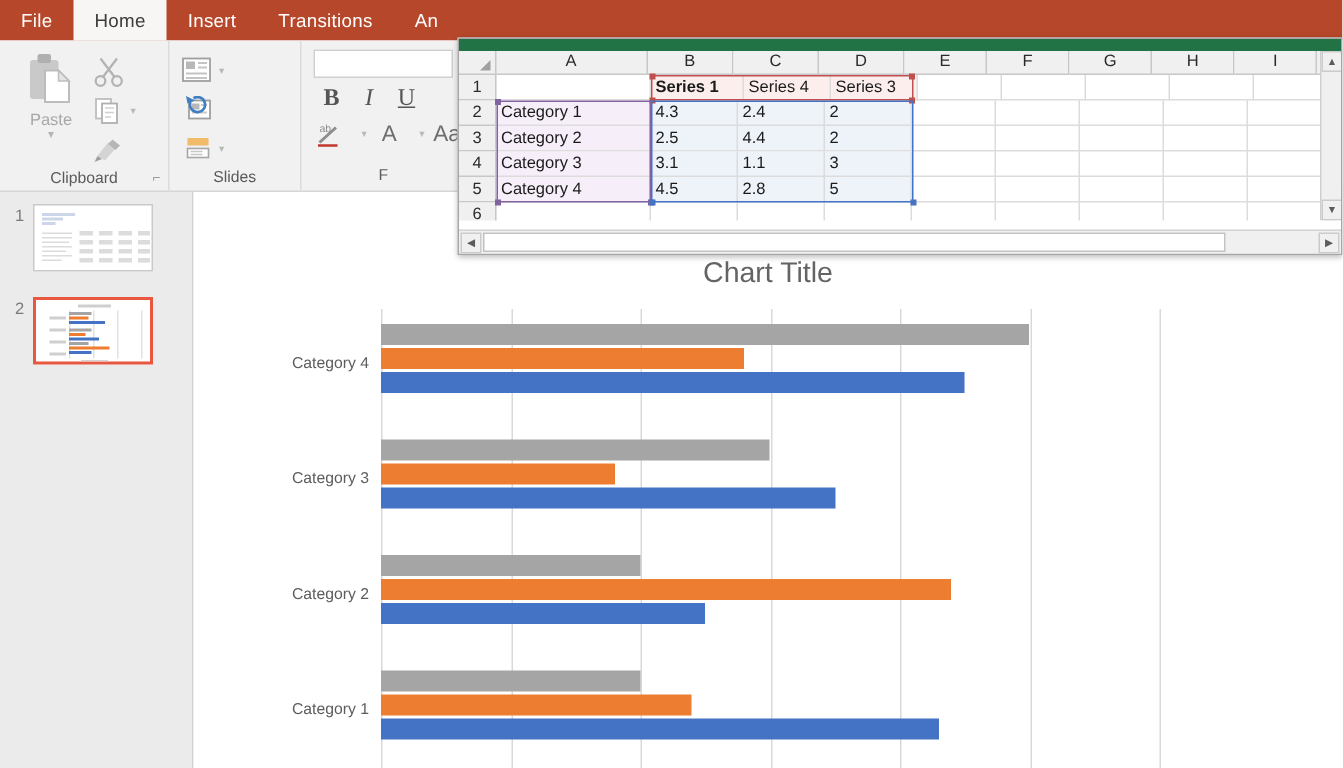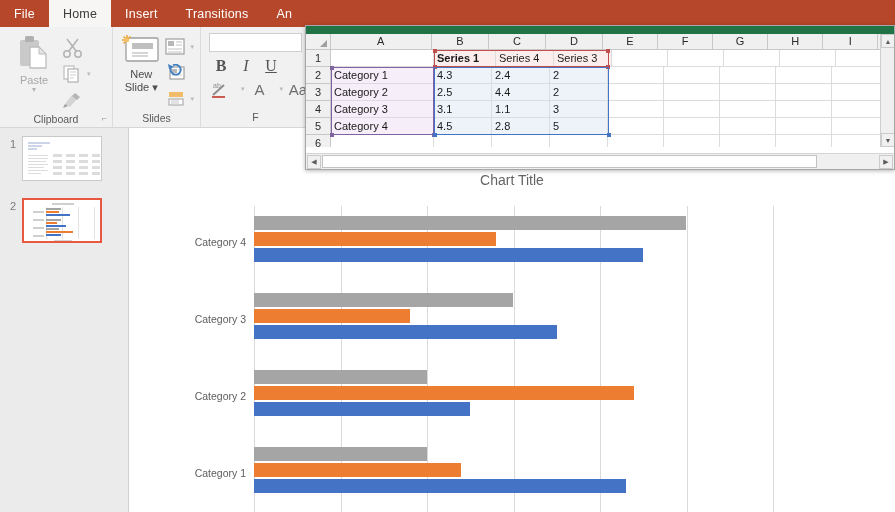--- a/index.html
+++ b/index.html
@@ -84,21 +84,21 @@
   .mini-label { position: absolute; background: #cfcfcf; height: 1.5px; }
   .mini-grid { position: absolute; width: 1px; background: #e2e2e2; }
 
   
   .slide {
     position: absolute; left: 129px; top: 128px; width: 766px; height: 384px;
     background: #ffffff;
   }
   .chart-title {
     position: absolute; left: 0; top: 44px; width: 766px; text-align: center;
-    font-size: 14px; color: #646464;
+    font-size: 19px; color: #646464;
   }
   .plot { position: absolute; left: 0; top: 0; width: 766px; height: 384px; }
   .gridline { position: absolute; width: 1px; background: #d9d9d9; }
   .bar { position: absolute; height: 14px; }
   .cat-label { position: absolute; font-size: 10.5px; color: #5d5d5d;
                text-align: right; width: 72px; }
 
   
   .xlwin {
     position: absolute; left: 305px; top: 25px; width: 590px; height: 145px;
@@ -213,34 +213,20 @@
         </div>
       </div>
       <div class="rgroup-label">
         <span>Clipboard</span>
         <span class="rgroup-dlg">⌐</span>
       </div>
     </div>
 
     <div class="rgroup g-slides">
       <div class="rgroup-content">
-        <div class="newslide-btn">
-          <span>
-            <svg class="svgico" width="44" height="32" viewBox="0 0 44 32">
-              <rect x="7" y="4" width="32" height="23" rx="1.5" fill="#ffffff" stroke="#9d9d9d" stroke-width="1.3"></rect>
-              <rect x="13" y="9" width="21" height="6" fill="#bfbfbf"></rect>
-              <path d="M13 19 h16 M13 22 h16" stroke="#c9c9c9" stroke-width="1.4"></path>
-              <g stroke="#f0a93c" stroke-width="1.6">
-                <path d="M8 6 v-5 M8 6 h-5 M8 6 l-3.5 -3.5 M8 6 l3.5 -3.5 M8 6 l-3.5 3.5"></path>
-              </g>
-              <circle cx="8" cy="6" r="2.2" fill="#f5c06a"></circle>
-            </svg>
-          </span>
-          <span class="newslide-cap"><span>New</span><br><span>Slide</span> ▾</span>
-        </div>
         <div class="slides-small">
           <div class="slides-row">
             <span>
               <svg class="svgico" width="20" height="17" viewBox="0 0 20 17">
                 <rect x="1" y="1" width="18" height="15" fill="#ffffff" stroke="#9f9f9f" stroke-width="1.2"></rect>
                 <rect x="3" y="3" width="6" height="5" fill="#b8b8b8"></rect>
                 <path d="M11 4 h6 M11 7 h6 M3 11 h14 M3 14 h14" stroke="#c4c4c4" stroke-width="1.2"></path>
               </svg>
             </span>
             <span class="caret-sm">▾</span>

